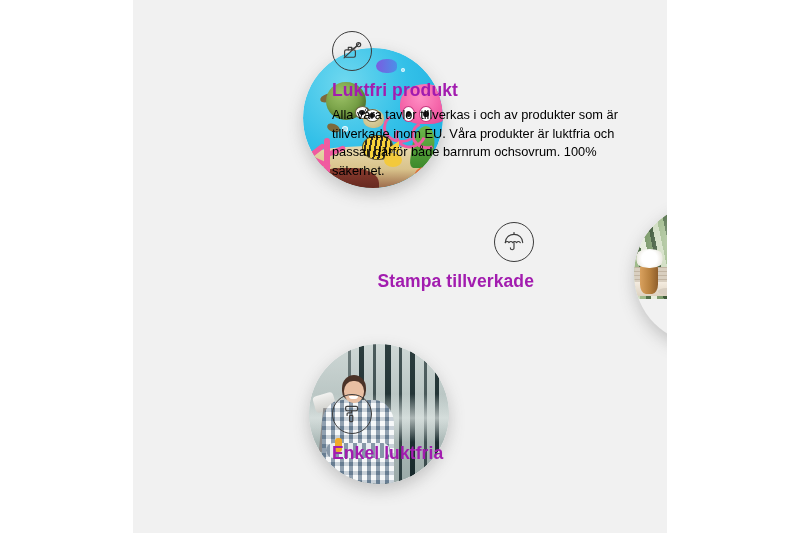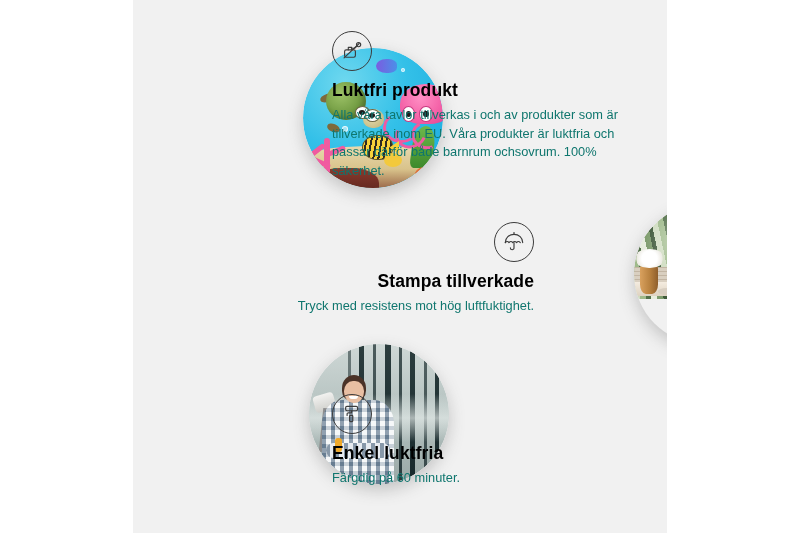--- a/index.html
+++ b/index.html
@@ -70,29 +70,29 @@
     display: flex;
     align-items: center;
     justify-content: center;
     margin-bottom: 9px;
   }
   .icon-badge svg { display: block; }
 
   .feature-title {
     font-size: 17.5px;
     font-weight: bold;
-    color: #000000;
+    color: #a21caf;
     letter-spacing: 0.1px;
     line-height: 1.25;
     margin-bottom: 4px;
   }
 
   .feature-desc {
     font-size: 12.8px;
-    color: #0f766e;
+    color: #000000;
     line-height: 1.47;
   }
 
   
   .photo {
     position: absolute;
     border-radius: 50%;
     overflow: hidden;
     box-shadow: 0 6px 16px rgba(80, 80, 80, 0.28);
   }
@@ -433,21 +433,20 @@
       <div class="icon-badge">
         <svg width="26" height="26" viewBox="0 0 26 26" fill="none" stroke="#3c3c3c" stroke-width="1.15" stroke-linecap="round" stroke-linejoin="round">
           <path d="M4.3 13.6c0-4.8 3.9-8.2 8.7-8.2s8.7 3.4 8.7 8.2"></path>
           <path d="M4.3 13.6c1.2-1.5 2.6-1.5 3.7 0 1.2-1.5 2.6-1.5 3.8 0 1.2-1.5 2.6-1.5 3.8 0 1.1-1.5 2.5-1.5 3.7 0"></path>
           <line x1="13" y1="5.4" x2="13" y2="3.6"></line>
           <path d="M13 13.6v5.3a1.8 1.8 0 0 1-3.6 0"></path>
         </svg>
       </div>
       <div class="txt-wrap">
         <div class="feature-title">Stampa tillverkade</div>
-        <div class="feature-desc">Tryck med resistens mot hög luftfuktighet.</div>
       </div>
     </div>
 
     <div class="photo photo-painter">
       <div class="inner">
         <div class="forest-bg">
           <span class="tree"></span>
           <span class="tree"></span>
           <span class="tree"></span>
           <span class="tree"></span>
@@ -473,18 +472,17 @@
     <div class="feature feature-mounting">
       <div class="icon-badge">
         <svg width="26" height="26" viewBox="0 0 26 26" fill="none" stroke="#3c3c3c" stroke-width="1.15" stroke-linecap="round" stroke-linejoin="round">
           <rect x="6.6" y="5.4" width="12" height="4.3" rx="1.4"></rect>
           <path d="M12.6 9.7v2.1H9.4a1.3 1.3 0 0 0-1.3 1.3v1.3"></path>
           <rect x="10.6" y="14.4" width="3.2" height="6.2" rx="0.9"></rect>
         </svg>
       </div>
       <div class="txt-wrap">
         <div class="feature-title">Enkel luktfria</div>
-        <div class="feature-desc">Färgdig på 60 minuter.</div>
       </div>
     </div>
 
   </div>
 </div>
 
 </body></html>

